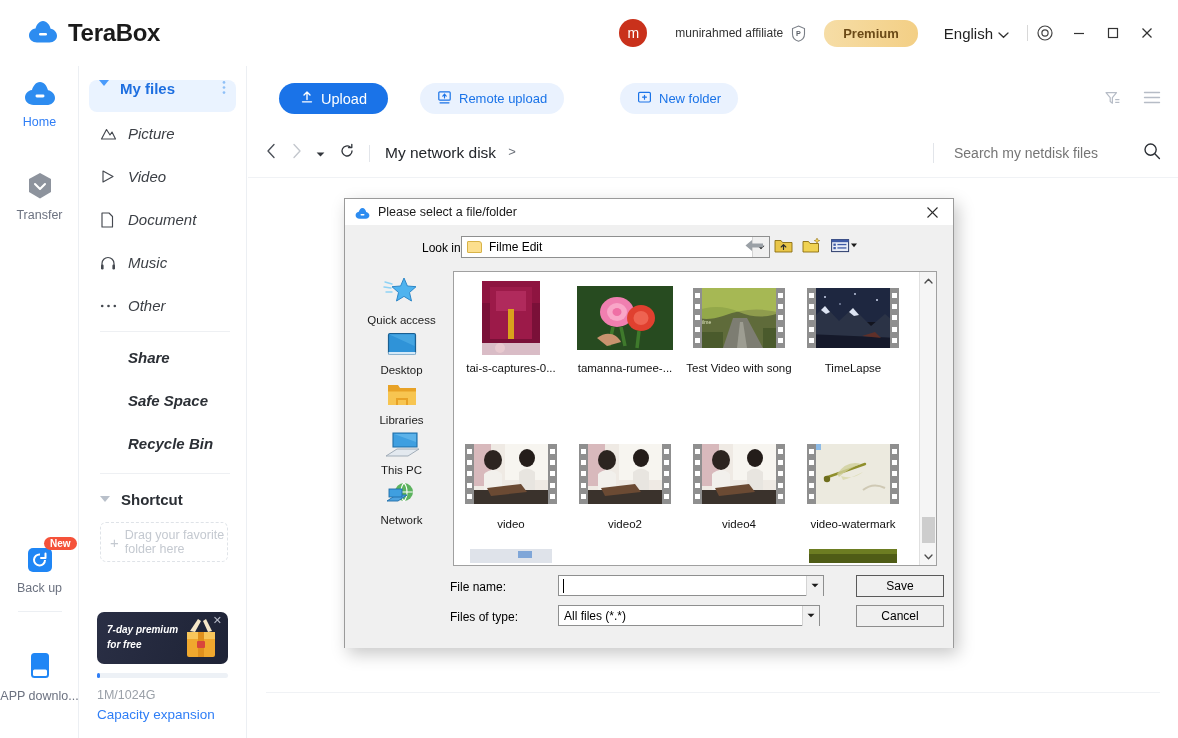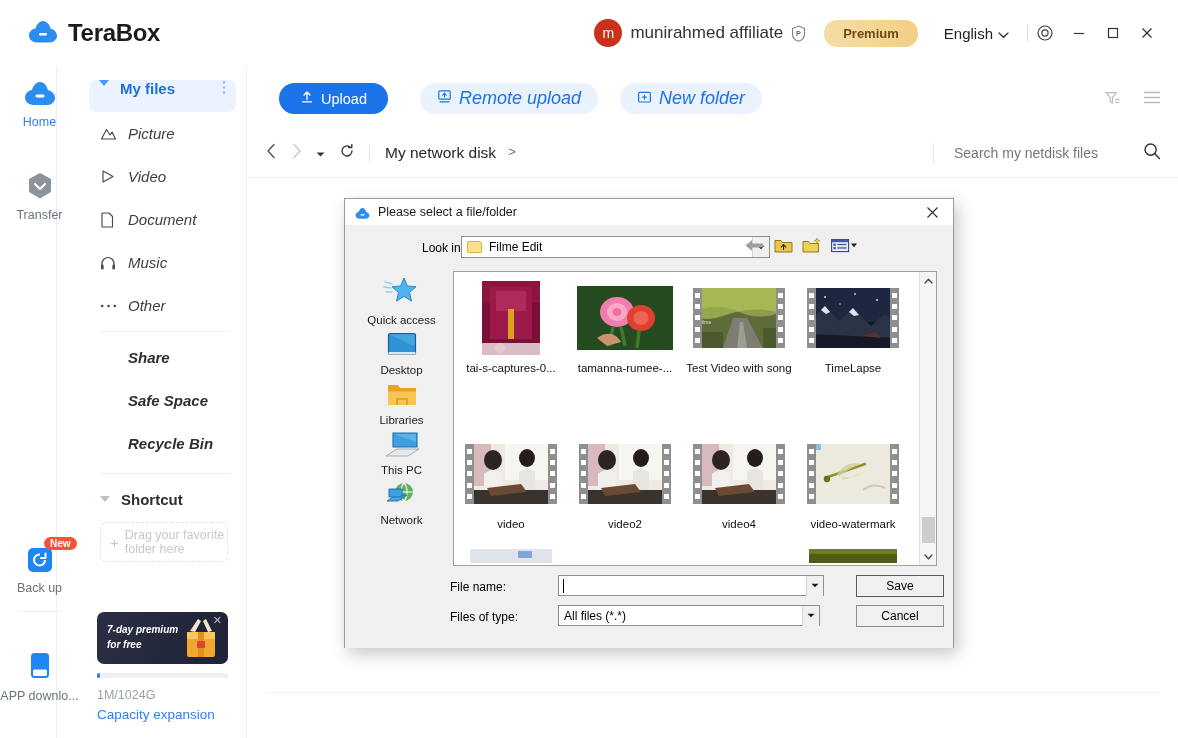--- a/index.html
+++ b/index.html
@@ -18,38 +18,38 @@
   }
   .brand { display:flex; align-items:flex-start; margin-left:28px; gap:10px; }
   .brand-logo { width:30px; height:26px; position:relative; }
   .brand-name { font-size:24px; font-weight:bold; color:#1b1b1b; letter-spacing:-0.3px; }
   .top-right { margin-left:auto; display:flex; align-items:center; gap:0px; padding-right:14px;}
   .avatar {
     width:28px; height:28px; border-radius:50%;
     background:#c9311b; color:#fff; font-size:14px;
     display:flex; align-items:center; justify-content:center; font-weight:500;
   }
-  .username { font-size:17px; color:#333; margin-left:8px; }
+  .username { font-size:12px; color:#333; margin-left:28px; }
   .pbadge {
     width:17px; height:17px; margin-left:7px; position:relative; display:inline-block;
   }
   .premium-pill {
     margin-left:17px;
     background: linear-gradient(90deg,#f6dda6,#f3cf85);
     color:#6b4a17; font-size:13px; font-weight:bold;
     padding:6px 19px; border-radius:13px;
   }
   .lang { margin-left:26px; font-size:15px; color:#222; display:flex; align-items:center; gap:5px;}
   .vdiv { width:1px; height:16px; background:#d8d8d8; margin-left:18px; }
   .winbtn { width:34px; height:34px; display:flex; align-items:center; justify-content:center; color:#333; }
   .winbtn:first-of-type { margin-left:8px; }
 
   
   .rail {
-    position:absolute; left:0; top:66px; width:57px; height:672px;
+    position:absolute; left:0; top:66px; width:79px; height:672px;
     background:#ffffff; border-right:1px solid #eceff3;
   }
   .rail-item { position:absolute; width:79px; text-align:center; }
   .rail-label { font-size:12.5px; color:#6c7280; margin-top:3px; }
   .rail-label.active { color:#2f7ef6; }
   .rail-sep { position:absolute; left:18px; width:44px; height:1px; background:#eceff3; }
   .newbadge {
     position:absolute; background:#f5523a; color:#fff; font-size:10px;
     padding:1px 6px; border-radius:8px; font-weight:bold;
   }
@@ -94,21 +94,21 @@
   .main { position:absolute; left:248px; top:66px; width:930px; height:672px; background:#fff; }
   .toolbar { position:absolute; left:0; top:0; width:930px; height:63px; }
   .btn-primary {
     position:absolute; left:31px; top:17px; height:31px; background:#1a73e8; color:#fff;
     border-radius:16px; display:flex; align-items:center; gap:7px; padding:0 21px;
     font-size:14.5px; border:none; cursor:pointer;
   }
   .btn-soft {
     position:absolute; top:17px; height:31px; background:#eaf2fe; color:#1a73e8;
     border-radius:16px; display:flex; align-items:center; gap:7px; padding:0 17px;
-    font-size:18px; border:none; cursor:pointer;font-style:italic;
+    font-size:13px; border:none; cursor:pointer;
   }
   .tb-icons { position:absolute; right:17px; top:24px; display:flex; gap:22px; color:#b6bcc6; }
 
   .crumbbar { position:absolute; left:0; top:63px; width:930px; height:48px; display:flex; align-items:center; }
   .crumb-nav { display:flex; align-items:center; gap:14px; margin-left:18px; color:#4a4f57; }
   .crumb-divider { width:1px; height:17px; background:#e2e5ea; margin-left:14px; }
   .crumb-path { font-size:15.5px; color:#23262b; margin-left:15px; display:flex; align-items:flex-start; gap:12px; }
   .crumb-path .arr { color:#6b7079; font-size:13px; }
   .search-wrap { margin-left:auto; display:flex; align-items:center; padding-right:17px; gap:14px; }
   .search-div { width:1px; height:20px; background:#e2e5ea; margin-right:6px;}

